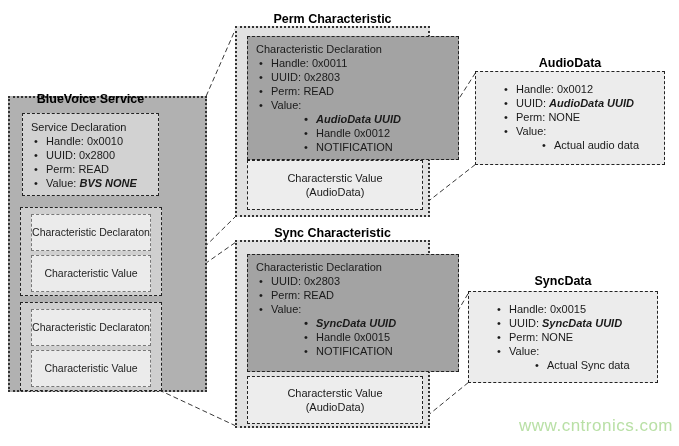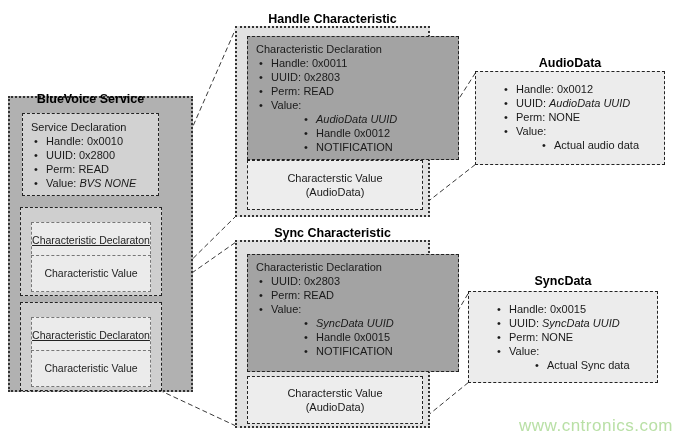--- a/index.html
+++ b/index.html
@@ -13,30 +13,30 @@
   .box{position:absolute;box-sizing:border-box;z-index:2;}
   .outer-dotted{border:2px dotted #333;}
   .dashed{border:1.5px dashed #222;}
 
   .diagram-title{
     position:absolute;z-index:3;text-align:center;
     font-weight:bold;font-size:12.5px;line-height:14px;color:#000;
   }
 
   
-  .svc-outer{left:8px;top:96px;width:185px;height:296px;background:#b1b1b1;}
+  .svc-outer{left:8px;top:96px;width:199px;height:296px;background:#b1b1b1;}
   .svc-decl{left:12px;top:15px;width:137px;height:83px;background:#d2d2d2;padding:6px 4px 0 8px;}
   .group{left:10px;width:142px;height:89px;background:#cfcfcf;}
   .group1{top:109px;} .group2{top:204px;}
   .mini{
     position:absolute;left:10px;width:120px;height:37px;background:#ebebeb;
     border:1px dashed #777;box-sizing:border-box;display:flex;align-items:center;justify-content:center;
     text-align:center;font-size:10.5px;line-height:12.5px;color:#222;
   }
-  .mini-decl{top:14px;text-decoration:underline;} .mini-val{top:47px;}
+  .mini-decl{top:6px;} .mini-val{top:47px;}
 
   
   .char-outer{left:235px;width:195px;background:#e1e1e1;}
   .audio-outer{top:26px;height:191px;} .sync-outer{top:240px;height:188px;}
   .char-decl{left:10px;width:212px;background:#a3a3a3;padding:5px 4px 0 8px;}
   .audio-decl{top:8px;height:124px;} .sync-decl{top:12px;height:118px;}
   .char-val{
     left:10px;width:176px;background:#ededed;text-align:center;
     font-size:11px;line-height:14px;display:flex;flex-direction:column;justify-content:center;
   }
@@ -46,21 +46,21 @@
   .data-box{width:190px;height:94px;background:#ececec;padding:10px 4px 0 25px;}
   .audiodata-box{left:475px;top:71px;}
   .syncdata-box{left:468px;top:291px;height:92px;}
 
   .box-heading{font-size:11px;line-height:14px;color:#1a1a1a;}
   ul.bullets{list-style:none;margin:0;padding:0 0 0 2px;font-size:11px;line-height:14px;}
   ul.bullets li{position:relative;padding-left:13px;}
   ul.bullets li::before{content:"•";position:absolute;left:1px;top:0;}
   ul.sub{margin-left:45px;}
   .data-box ul.sub{margin-left:38px;}
-  .emph{font-weight:normal;font-style:italic;}
+  .emph{font-weight:bold;font-style:italic;}
 
   .watermark{
     position:absolute;right:6px;top:416px;z-index:3;
     font-size:17px;letter-spacing:0.5px;
   }
 </style>
 </head>
 <body>
 
 <div id="canvas">
@@ -96,21 +96,21 @@
       <div class="mini mini-decl">Characteristic Declaraton</div>
       <div class="mini mini-val">Characteristic Value</div>
     </div>
 
     <div class="box dashed group group2">
       <div class="mini mini-decl">Characteristic Declaraton</div>
       <div class="mini mini-val">Characteristic Value</div>
     </div>
   </div>
 
-  <div class="diagram-title" style="left:235px;top:12px;width:195px;">Handle Characteristic</div>
+  <div class="diagram-title" style="left:235px;top:12px;width:195px;">Perm Characteristic</div>
 
   <div class="box outer-dotted char-outer audio-outer">
     <div class="box dashed char-decl audio-decl">
       <div class="box-heading">Characteristic Declaration</div>
       <ul class="bullets">
         <li>Handle: 0x0011</li>
         <li>UUID: 0x2803</li>
         <li>Perm: READ</li>
         <li>Value:</li>
       </ul>

